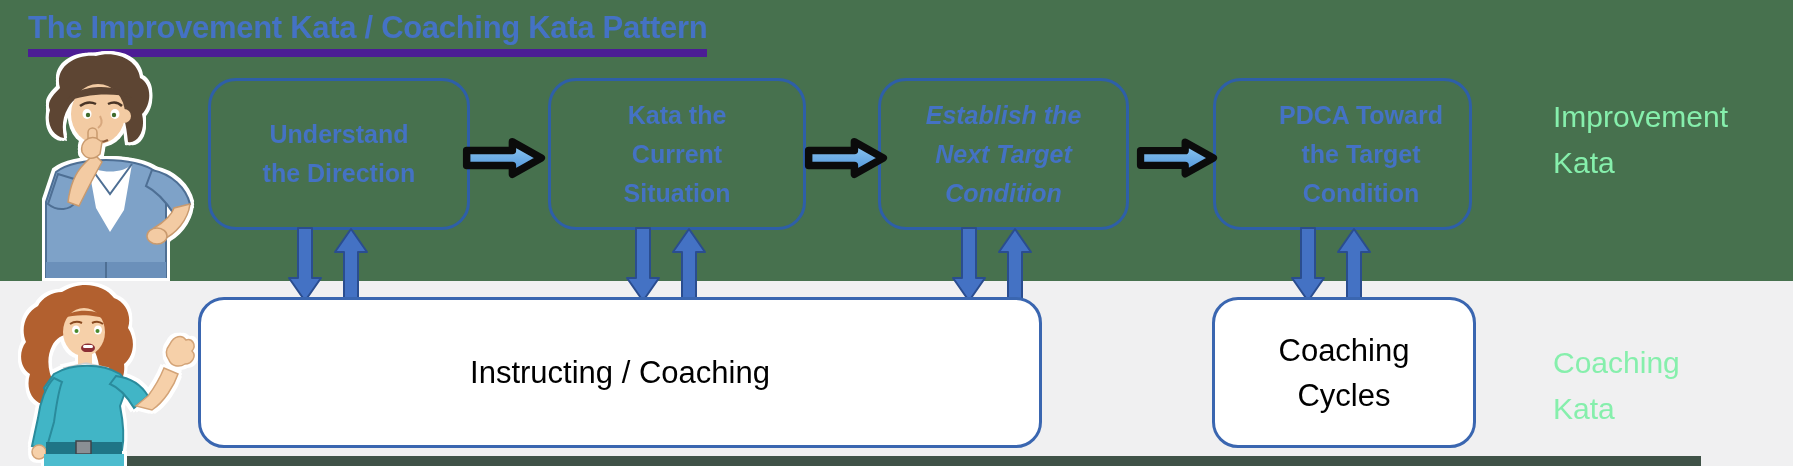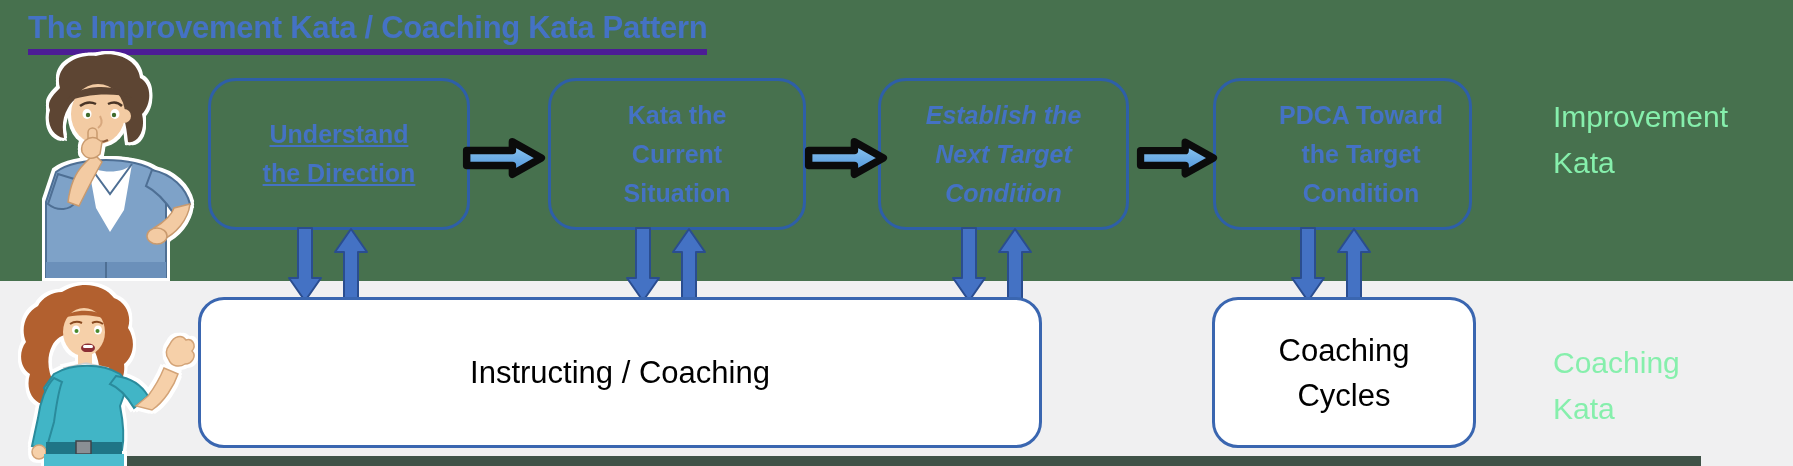--- a/index.html
+++ b/index.html
@@ -7,33 +7,33 @@
     position:relative;width:1793px;height:466px;overflow:hidden;
     background:#47714e;
     font-family:"Liberation Sans",sans-serif;
   }
   .band{position:absolute;left:0;top:281px;width:1793px;height:185px;background:#f0f0f1;}
   .bottom-strip{position:absolute;left:95px;top:456px;width:1606px;height:10px;background:#3f5247;}
 
   .title{
     position:absolute;left:28px;top:10px;
     font-size:31px;font-weight:700;letter-spacing:-0.3px;
-    color:#4472c4;border-bottom:6px solid #4c1d95;padding-bottom:3px;
+    color:#4472c4;border-bottom:8px solid #4c1d95;padding-bottom:3px;
     cursor:pointer;
   }
 
   .kbox{
     position:absolute;top:78px;height:152px;box-sizing:border-box;
     border:3px solid #2e5fa8;border-radius:28px;
     display:flex;align-items:center;justify-content:center;
     text-align:center;white-space:pre-line;
     color:#4472c4;font-size:25px;line-height:39px;font-weight:700;
     background:transparent;
   }
-  .b1{left:208px;width:262px;text-decoration:underline;}
+  .b1{left:208px;width:262px;}
   .b2{left:548px;width:258px;}
   .b3{left:878px;width:251px;font-style:italic;}
   .b4{left:1213px;width:259px;padding-left:37px;}
 
   .harrow{position:absolute;top:135px;height:46px;}
   .ha1{left:462px;width:84px;}
   .ha2{left:804px;width:84px;}
   .ha3{left:1136px;width:82px;}
 
   .varrow{position:absolute;top:227px;width:34px;height:76px;}

